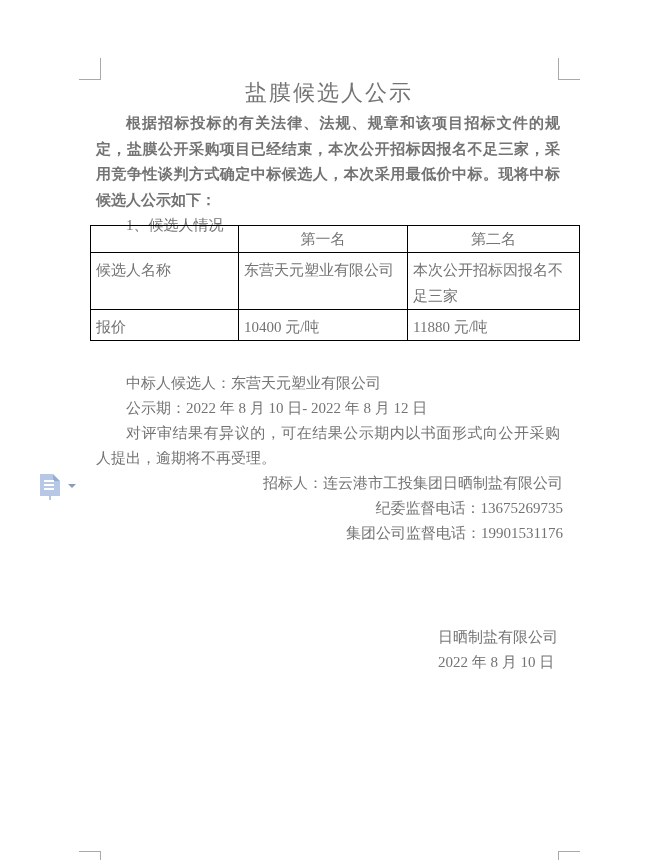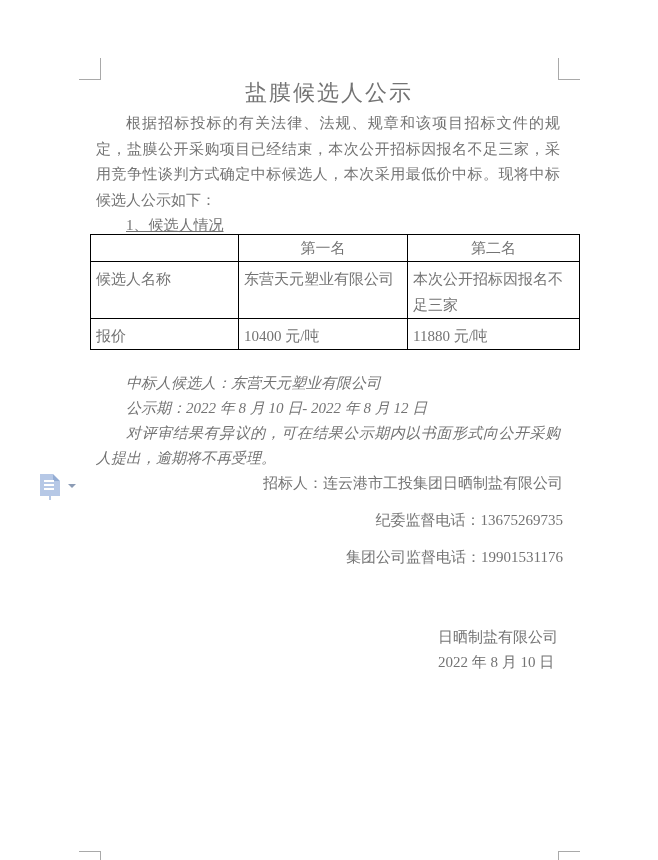--- a/index.html
+++ b/index.html
@@ -13,46 +13,46 @@
   .mark.tr { left:558px; top:58px;  border-left:1px solid #a9a9a9;  border-bottom:1px solid #a9a9a9; }
   .mark.bl { left:79px;  top:851px; height:9px; border-right:1px solid #a9a9a9; border-top:1px solid #a9a9a9; }
   .mark.br { left:558px; top:851px; height:9px; border-left:1px solid #a9a9a9;  border-top:1px solid #a9a9a9; }
 
   .doc-title {
     position:absolute; left:0; right:0; top:78px;
     text-align:center; font-size:22px; letter-spacing:2px; white-space:nowrap;
   }
   .intro {
     position:absolute; left:96px; width:464px; top:111px;
-    font-size:15px; line-height:25.5px; text-align:justify; text-indent:2em;
+    font-size:15px; line-height:25.5px; text-align:justify; text-indent:2em;font-weight:bold;
   }
   .sec-heading {
-    position:absolute; left:96px; top:213px; font-size:15px; line-height:25px; text-indent:2em;text-decoration:underline;
+    position:absolute; left:96px; top:213px; font-size:15px; line-height:25px; text-indent:2em;
   }
   table.cand {
-    position:absolute; left:90px; top:234px; width:489px;
+    position:absolute; left:90px; top:225px; width:489px;
     border-collapse:collapse; table-layout:fixed;
   }
   table.cand td {
     border:1px solid #000; font-size:15px; line-height:26px;
     padding:4px 4px 0 5px; vertical-align:top; word-break:break-all;
   }
   table.cand tr.hdr td { text-align:center; height:25px; padding:0 2px; }
   table.cand tr.prc td { height:25px;margin-top:20px; }
 
   .block-a {
     position:absolute; left:96px; width:464px; top:371px;
-    font-size:15px; line-height:25px;font-style:italic;
+    font-size:15px; line-height:25px;
   }
   .block-a .ln, .block-a .pr { text-indent:2em; text-align:justify; margin:0; }
   .block-b {
     position:absolute; left:93px; width:470px; top:471px;
     font-size:15px; line-height:25px;text-align:right;
   }
-  .block-b .ind { text-indent:2em;margin-top:12px; }
+  .block-b .ind { text-indent:2em; }
   .signature {
     position:absolute; right:100px; top:625px;
     font-size:15px; line-height:25px; text-align:left; white-space:nowrap;
   }
 
   
   .paste-btn { position:absolute; left:38px; top:471px; width:42px; height:30px; cursor:pointer; }
   .paste-doc { position:absolute; left:2px; top:3px; width:20px; height:22px; background:#b6c8e6; }
   .paste-doc::before {
     content:""; position:absolute; top:0; right:0; width:0; height:0;

